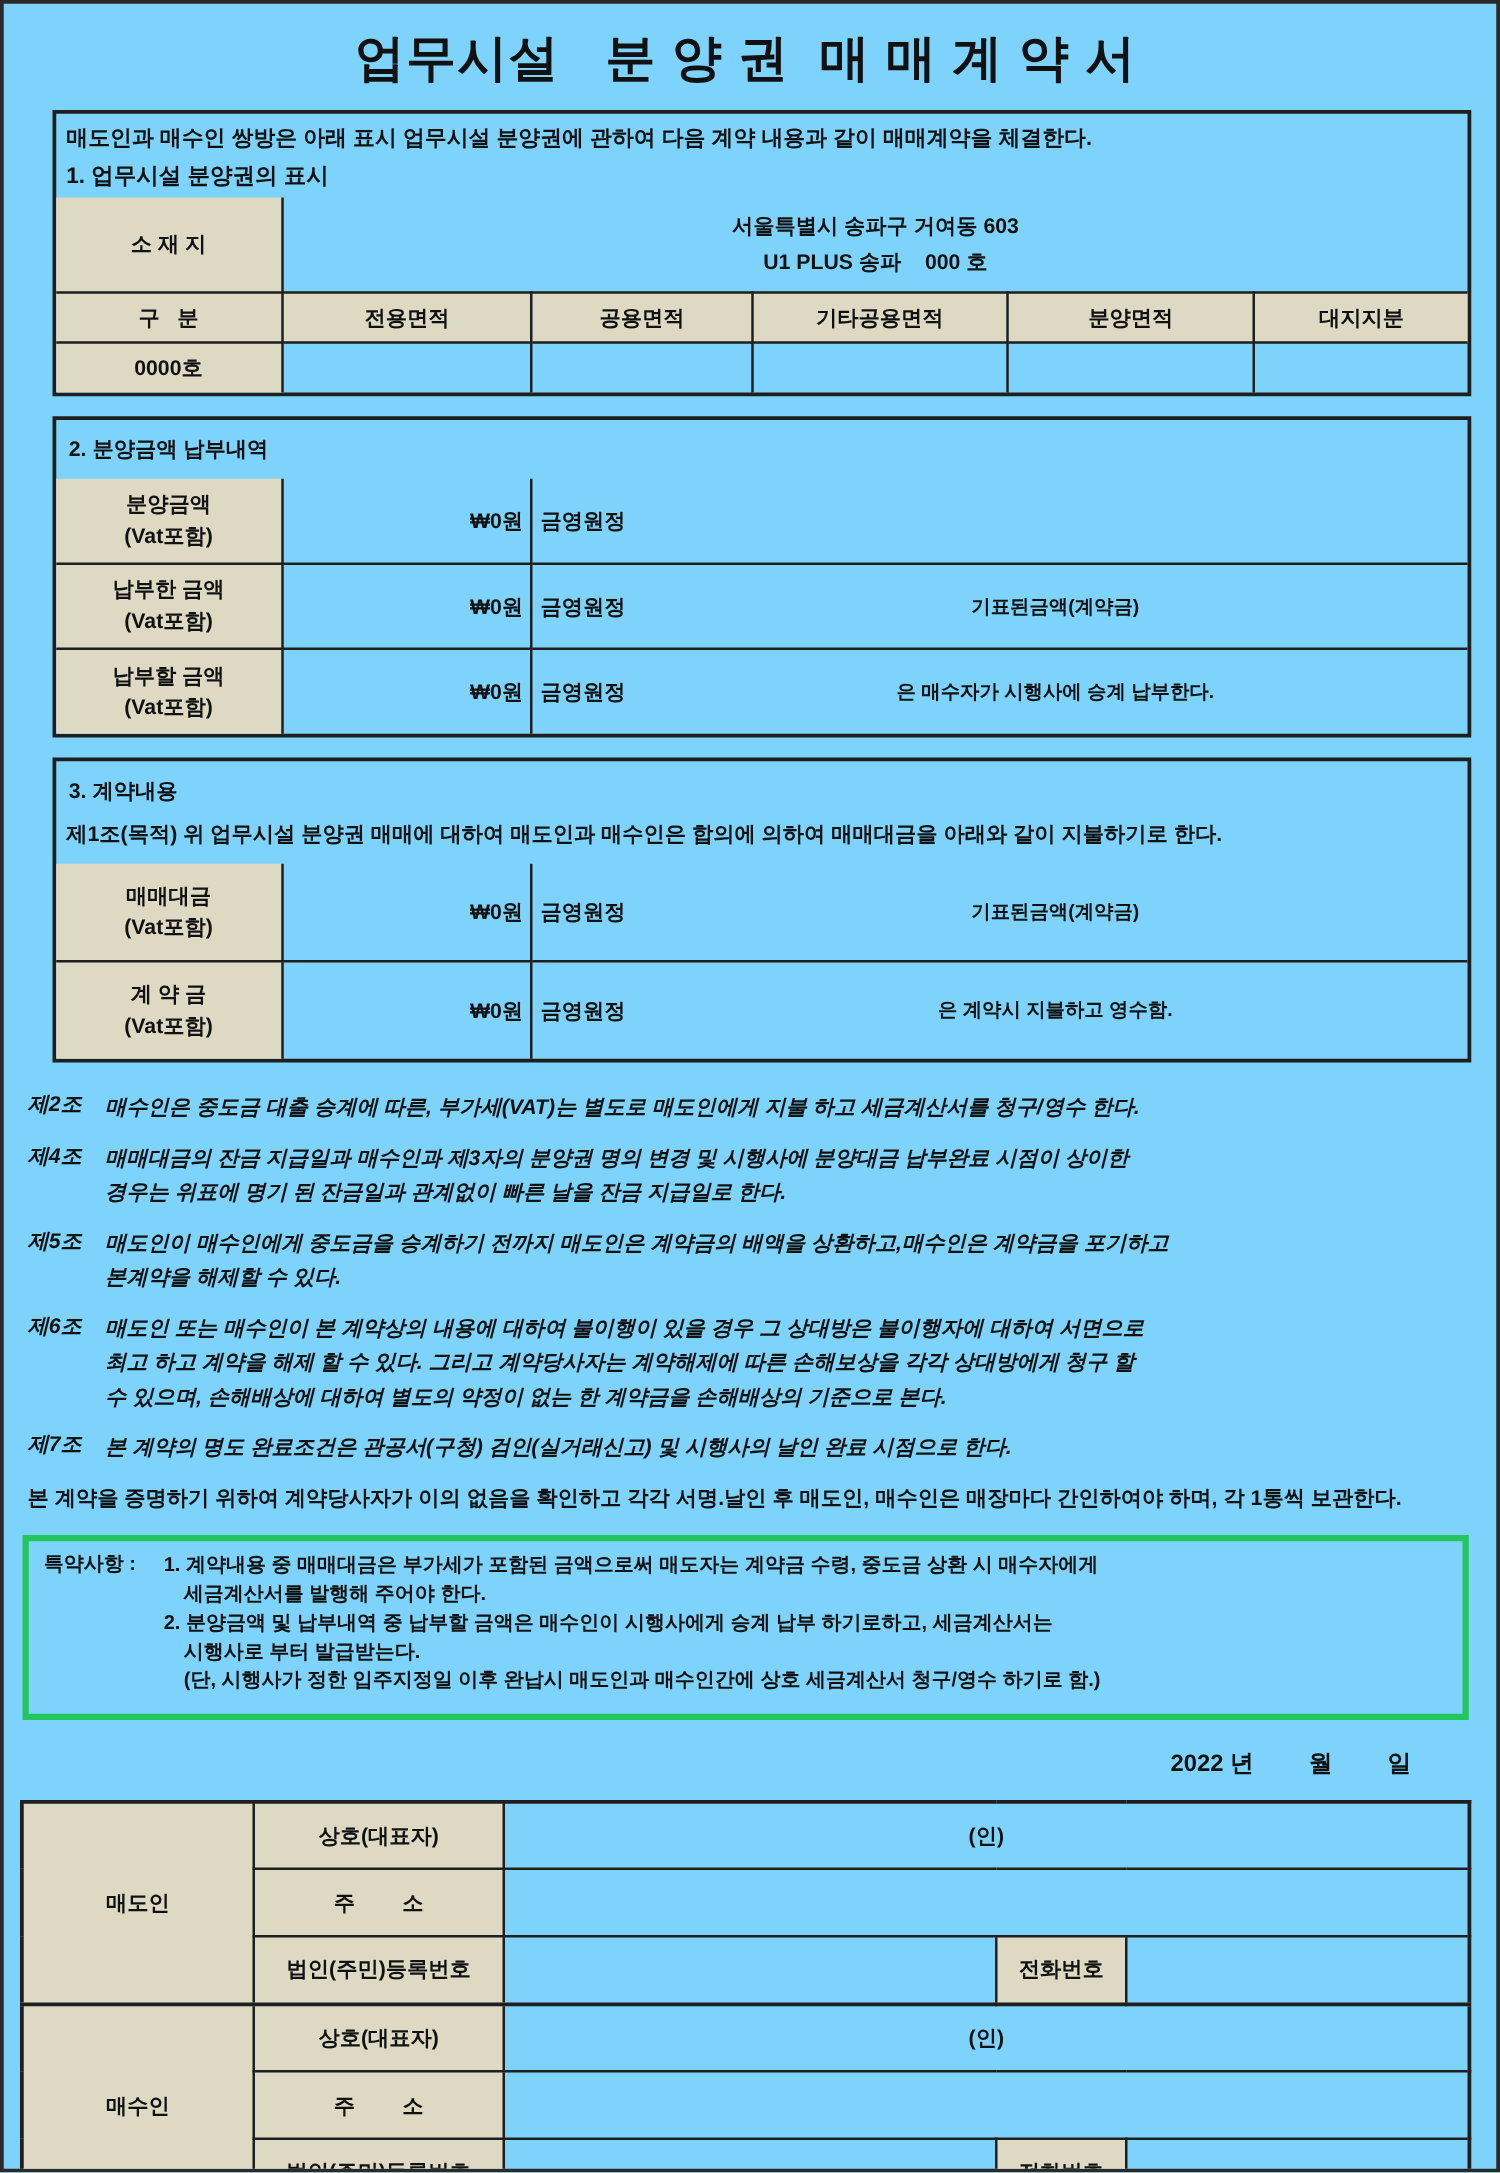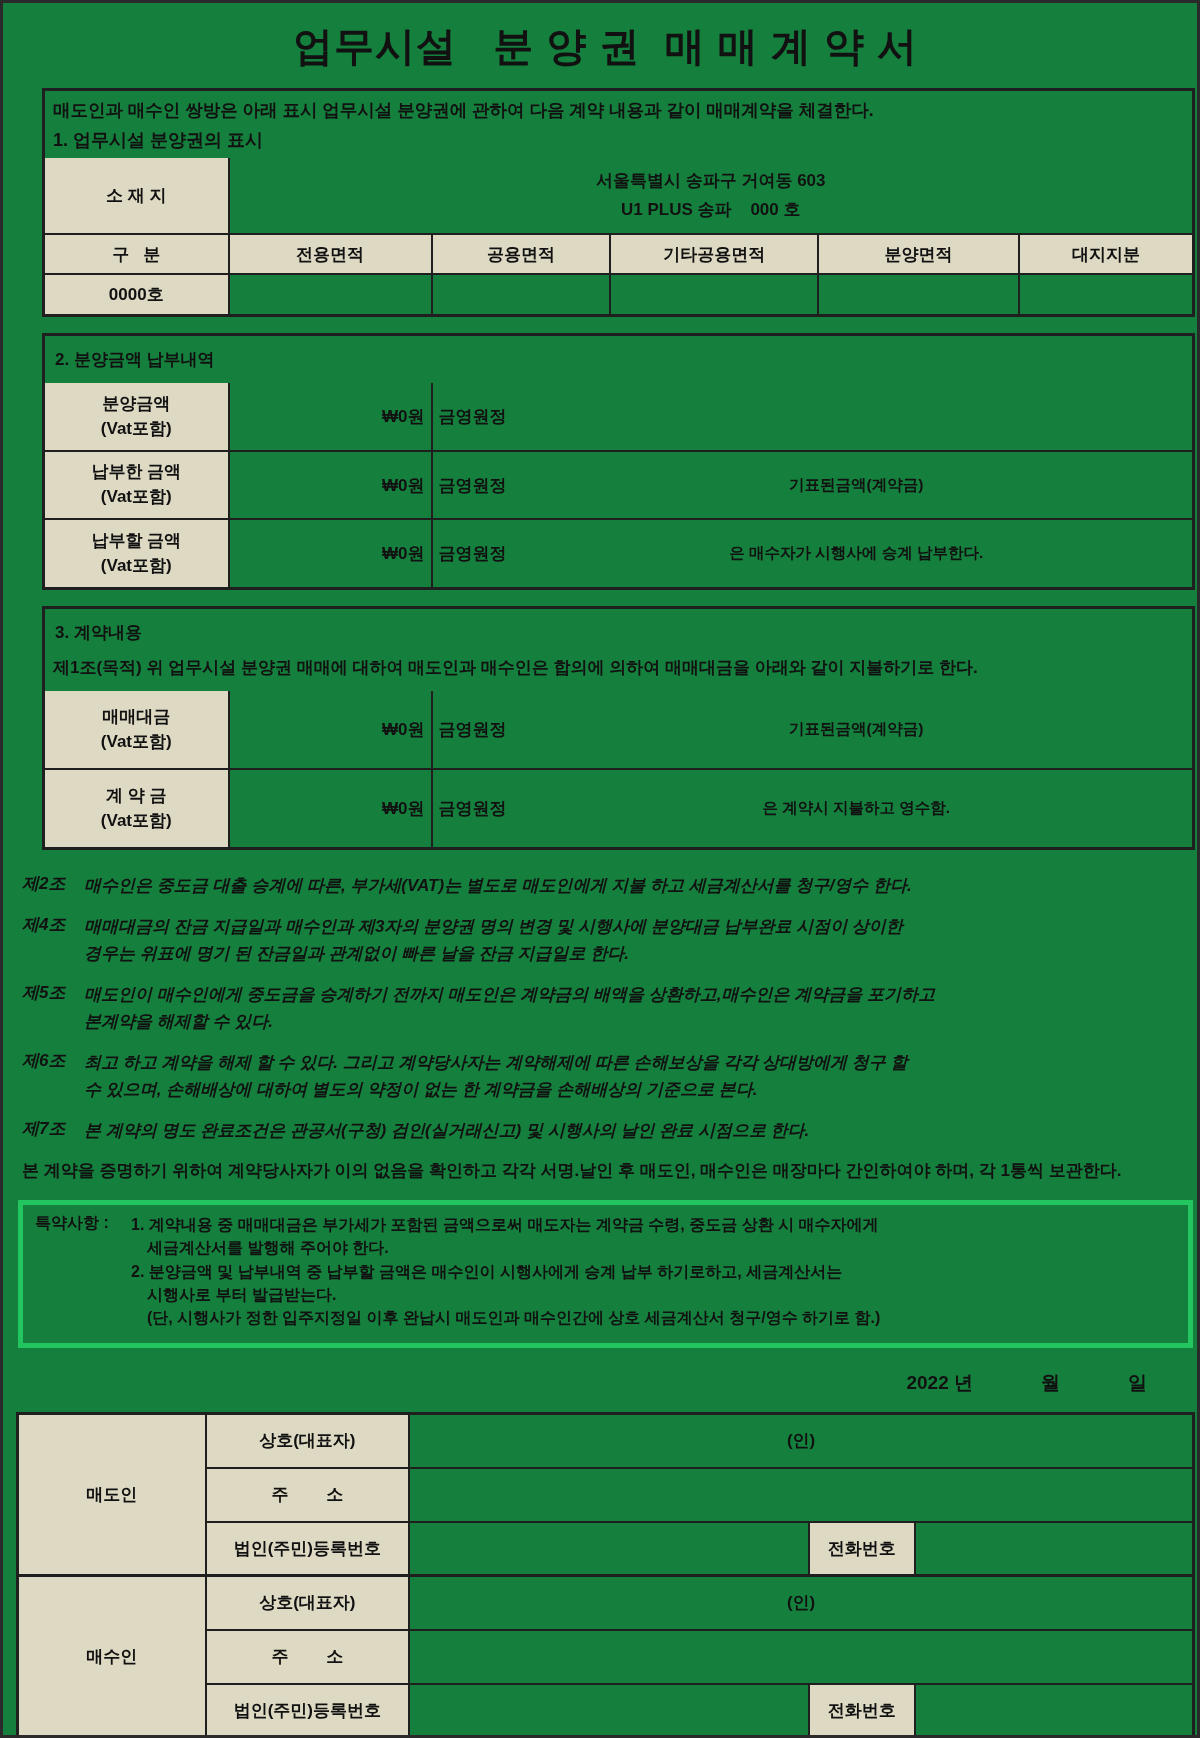--- a/index.html
+++ b/index.html
@@ -6,23 +6,23 @@
   html, body { margin: 0; padding: 0; background: #ffffff; }
   body {
     font-family: "Liberation Sans", "DejaVu Sans", sans-serif;
     color: #111;
     font-weight: bold;
   }
   .page {
     width: 1200px;
     height: 1738px;
     border: 3px solid #2a2a2a;
-    padding: 8px 2px 6px 13px;
+    padding: 8px 20px 6px 13px;
     overflow: hidden;
-    background: #15803d;
+    background: #7dd3fc;
   }
   .pre { white-space: pre; }
 
   
   .title {
     text-align: center;
     font-size: 40px;
     font-weight: 800;
     letter-spacing: 1px;
     padding: 8px 0 14px 0;
@@ -104,21 +104,21 @@
   }
   .special-label { flex: 0 0 96px; }
   .special-lines { flex: 1; }
   .special-lines div { line-height: 1.45; }
   .sp-cont { padding-left: 16px; }
 
   
   .date-line {
     display: flex;
     justify-content: flex-end;
-    gap: 68px;
+    gap: 44px;
     font-size: 19px;
     padding: 10px 48px 16px 0;
   }
 
   
   table.sig {
     width: 100%;
     border-collapse: collapse;
     border: 3px solid #1f1f1f;
     table-layout: fixed;
@@ -289,20 +289,21 @@
     <div class="clause">
       <span class="clause-no">제5조</span>
       <div class="clause-text">
         <div>매도인이 매수인에게 중도금을 승계하기 전까지 매도인은 계약금의 배액을 상환하고,매수인은 계약금을 포기하고</div>
         <div>본계약을 해제할 수 있다.</div>
       </div>
     </div>
     <div class="clause">
       <span class="clause-no">제6조</span>
       <div class="clause-text">
+        <div>매도인 또는 매수인이 본 계약상의 내용에 대하여 불이행이 있을 경우 그 상대방은 불이행자에 대하여 서면으로</div>
         <div>최고 하고 계약을 해제 할 수 있다. 그리고 계약당사자는 계약해제에 따른 손해보상을 각각 상대방에게 청구 할</div>
         <div>수 있으며, 손해배상에 대하여 별도의 약정이 없는 한 계약금을 손해배상의 기준으로 본다.</div>
       </div>
     </div>
     <div class="clause">
       <span class="clause-no">제7조</span>
       <div class="clause-text">
           <div>본 계약의 명도 완료조건은 관공서(구청) 검인(실거래신고) 및 시행사의 날인 완료 시점으로 한다.</div>
         </div>
     </div>

